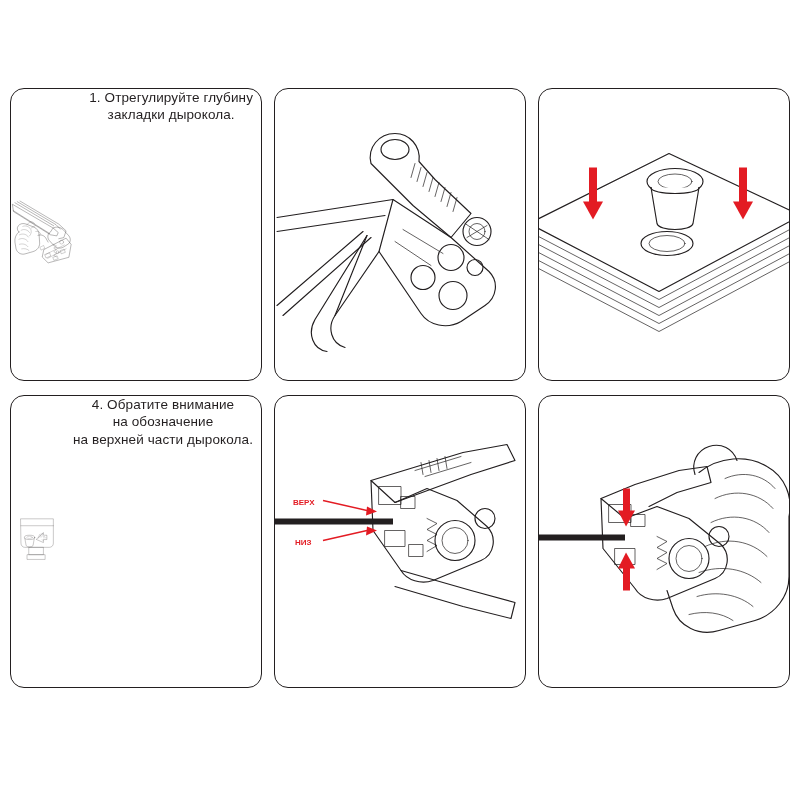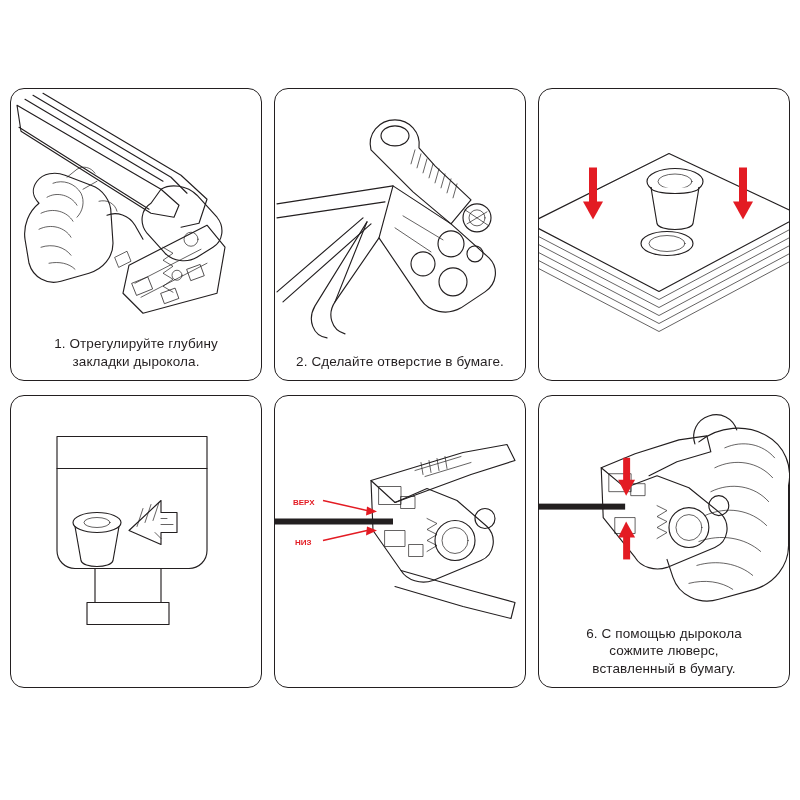--- a/index.html
+++ b/index.html
@@ -30,21 +30,21 @@
     width: 780px;
     height: 600px;
   }
   .panel {
     position: relative;
     border: 1.4px solid #231f20;
     border-radius: 14px;
     box-sizing: border-box;
     background: #ffffff;
     display: flex;
-    flex-direction: column;
+    flex-direction: row;
     overflow: hidden;
   }
   .art {
     position: relative;
     flex: 1 1 auto;
     min-height: 0;
   }
   .art svg {
     display: block;
     width: 100%;
@@ -184,21 +184,20 @@
 
           <path class="ln" d="M2 98 L118 80"></path>
           <path class="ln" d="M2 112 L110 96"></path>
           <path class="ln" d="M8 196 L96 118"></path>
           <path class="ln" d="M2 186 L88 112"></path>
 
           <path class="ln-thin" d="M128 110 L168 134"></path>
           <path class="ln-thin" d="M120 122 L156 146"></path>
         </svg>
       </div>
-      <div class="caption">2. Сделайте отверстие в бумаге.</div>
     </div>
 
     <div class="panel">
       <div class="art">
         <svg viewBox="0 0 250 230" preserveAspectRatio="xMidYMid meet">
 
           <path class="ln fillw" d="M-10 104 L130 34 L262 96 L120 172 Z"></path>
 
           <path class="ln-thin" d="M-10 112 L120 180 L262 104"></path>
           <path class="ln-thin" d="M-10 120 L120 188 L262 112"></path>
@@ -242,20 +241,23 @@
 
           <polygon class="ln" points="118,104 150,74 150,86 166,86 166,106 150,106 150,118"></polygon>
           <path class="ln-thin" d="M126 100 L132 82"></path>
           <path class="ln-thin" d="M134 96 L140 78"></path>
           <path class="ln-thin" d="M142 94 L148 76"></path>
           <path class="ln-thin" d="M150 92 L156 92"></path>
           <path class="ln-thin" d="M150 98 L162 98"></path>
           <path class="ln-thin" d="M144 106 L150 112"></path>
         </svg>
       </div>
+      <div class="caption">4. Обратите внимание
+на обозначение
+на верхней части дырокола.</div>
     </div>
 
     <div class="panel row2">
       <div class="art">
         <svg viewBox="0 0 250 230" preserveAspectRatio="xMidYMid meet">
 
           <path class="ln" d="M96 54 L188 26 L232 18 L240 34 L196 48 L120 76"></path>
           <path class="ln-thin" d="M140 44 L186 30"></path>
           <path class="ln-thin" d="M150 50 L196 36"></path>
 
@@ -325,19 +327,16 @@
           <path class="ln-thin" d="M176 72 C196 62 220 66 234 82"></path>
           <path class="ln-thin" d="M172 96 C192 86 216 90 230 106"></path>
           <path class="ln-thin" d="M166 120 C188 110 212 114 228 130"></path>
           <path class="ln-thin" d="M160 146 C182 138 206 142 222 156"></path>
           <path class="ln-thin" d="M158 170 C178 164 200 168 214 180"></path>
           <path class="ln-thin" d="M150 188 C166 184 182 186 194 194"></path>
 
           <path class="ln" d="M156 48 C152 36 158 24 170 20 C182 16 194 22 198 34"></path>
         </svg>
       </div>
-      <div class="caption">6. С помощью дырокола
-сожмите люверс,
-вставленный в бумагу.</div>
     </div>
 
   </div>
 </div>
 
 </body></html>

